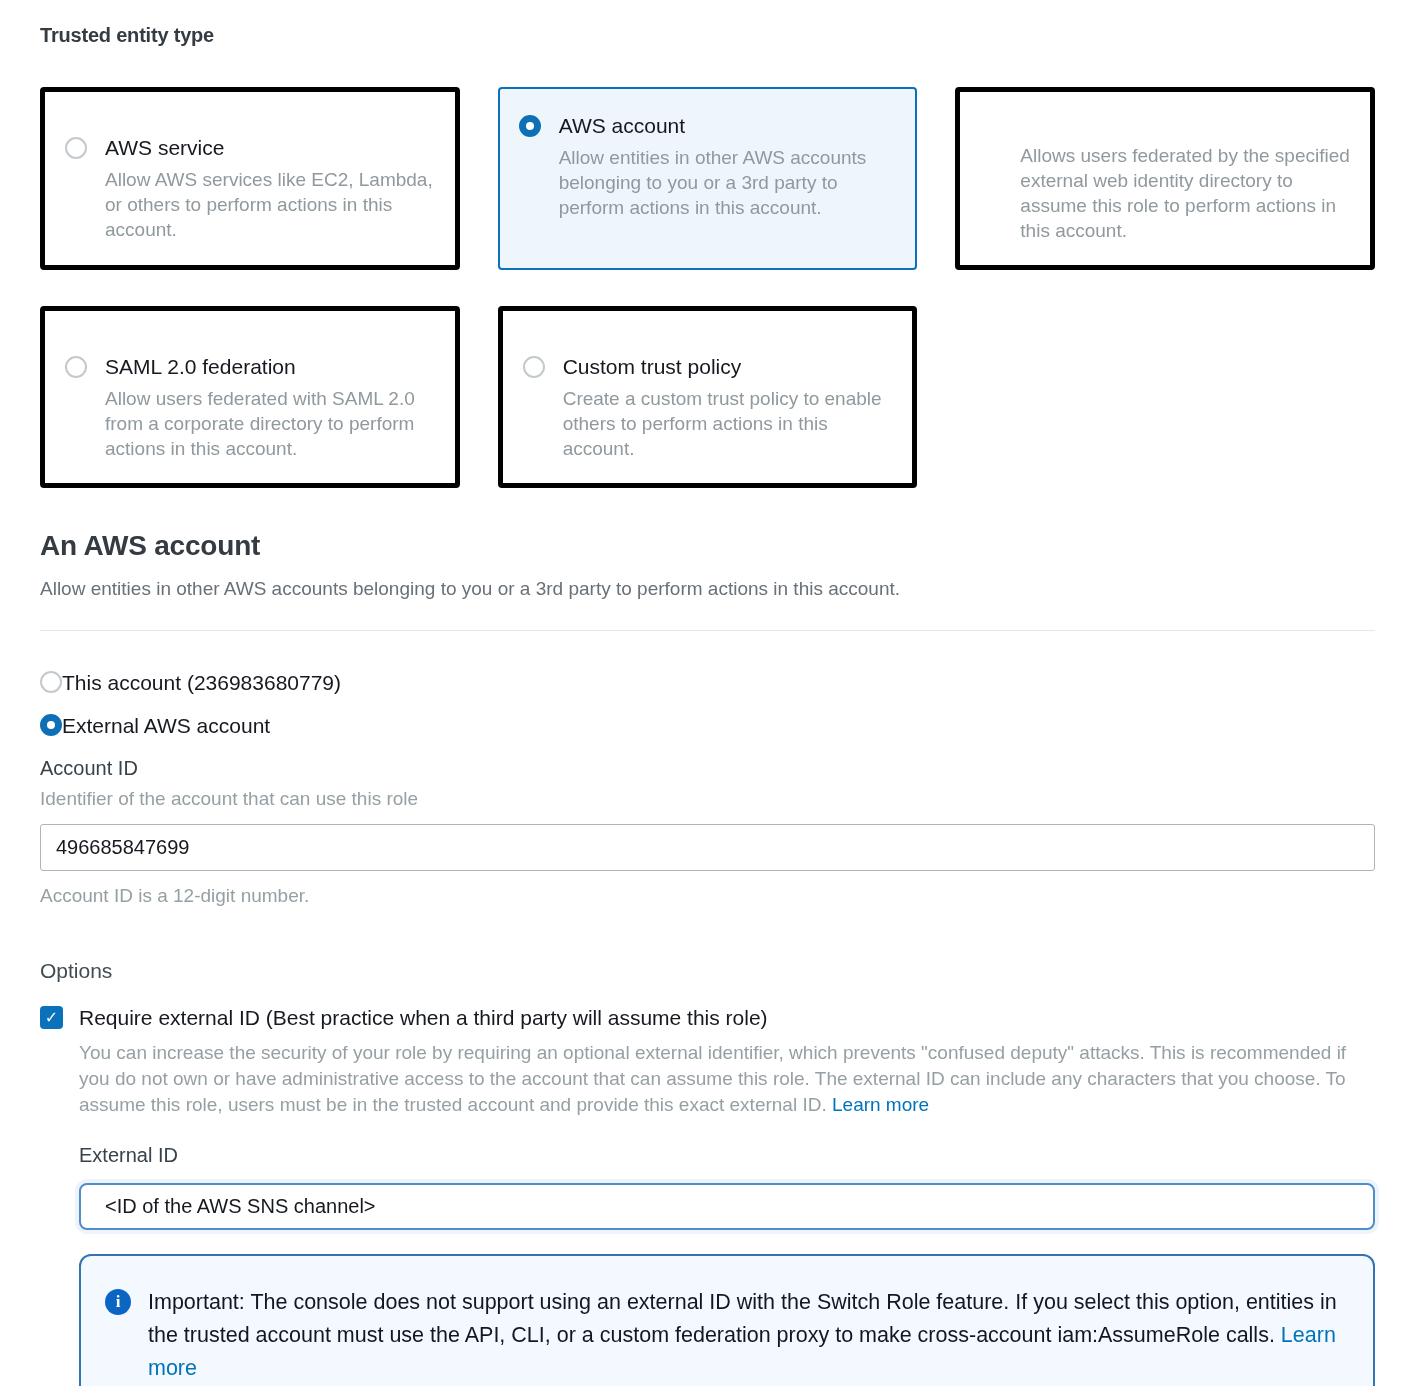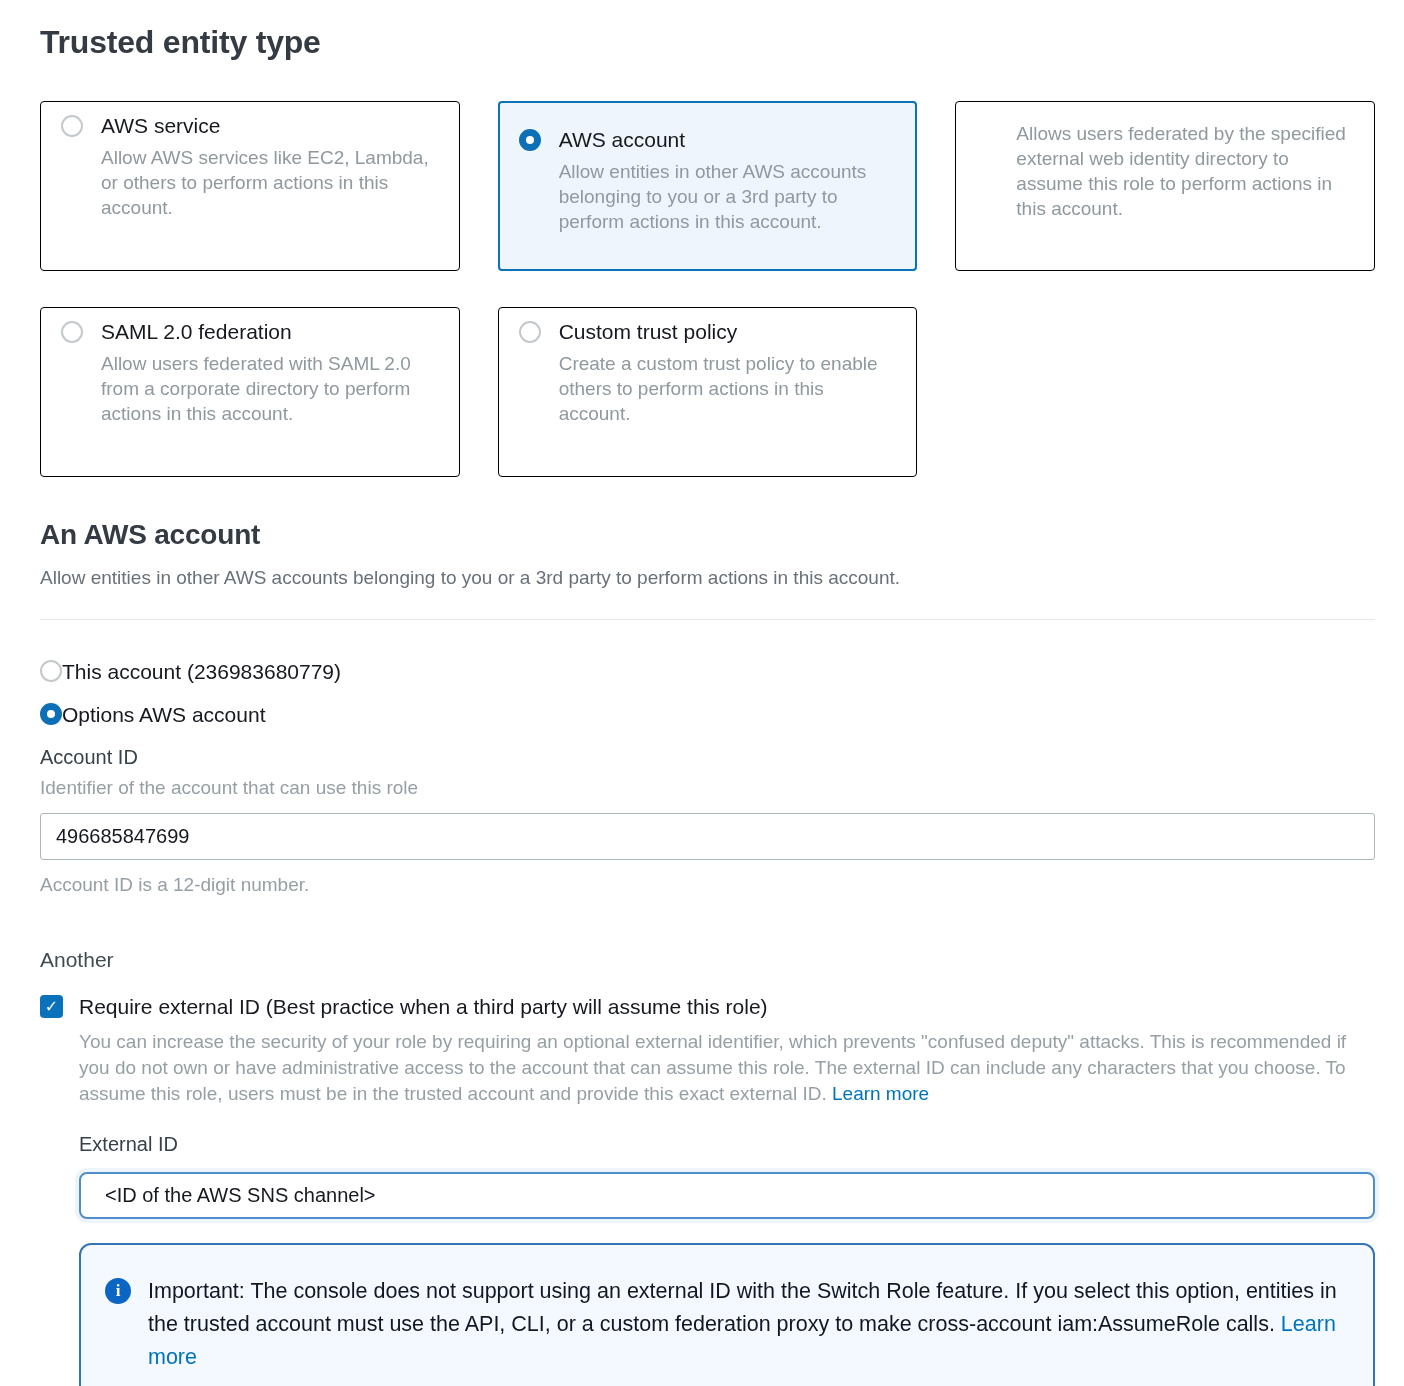--- a/index.html
+++ b/index.html
@@ -6,39 +6,39 @@
   html, body { background: #ffffff; }
   body {
     width: 1404px;
     min-height: 1386px;
     font-family: "Liberation Sans", "DejaVu Sans", sans-serif;
     color: #16191f;
     padding: 24px 29px 40px 40px;
   }
 
   h1.page-title {
-    font-size: 32px;
+    font-size: 20px;
     font-weight: 700;
     color: #343b42;
     letter-spacing: -0.2px;
     margin-bottom: 40px;
   }
 
   
   .cards {
     display: grid;
     grid-template-columns: repeat(3, 1fr);
     gap: 36px 38px;
     margin-bottom: 42px;
   }
   .card {
-    border: 1px solid #000000;
+    border: 5px solid #000000;
     border-radius: 4px;
     background: #ffffff;
-    padding: 12px 20px 22px 20px;
+    padding: 44px 20px 22px 20px;
     min-height: 170px;
     cursor: pointer;
   }
   .card.selected {
     background: #eff6fb;
     border: 2px solid #0a72bb;
     padding: 25px 19px 21px 19px;
   }
   .card-head { display: flex; align-items: center; gap: 18px; }
   .card-title { font-size: 21px; color: #16191f; }
@@ -217,29 +217,29 @@
 
 <hr class="divider">
 
 <div class="radio-row">
   <span class="radio"></span>
   <span class="radio-label">This account (236983680779)</span>
 </div>
 
 <div class="radio-row">
   <span class="radio checked"></span>
-  <span class="radio-label">Options AWS account</span>
+  <span class="radio-label">External AWS account</span>
 </div>
 
 <div class="field-label">Account ID</div>
 <div class="field-desc">Identifier of the account that can use this role</div>
 <input class="classic-input" type="text" value="496685847699" style="">
 <div class="hint">Account ID is a 12-digit number.</div>
 
-<div class="options-label">Another</div>
+<div class="options-label">Options</div>
 
 <div class="check-row">
   <span class="checkbox checked">
       <span>✓</span>
     </span>
   <span class="check-label">Require external ID (Best practice when a third party will assume this role)</span>
 </div>
 
 <div class="indent">
   <div class="long-desc"><span>You can increase the security of your role by requiring an optional external identifier, which prevents "confused deputy" attacks. This is recommended if you do not own or have administrative access to the account that can assume this role. The external ID can include any characters that you choose. To assume this role, users must be in the trusted account and provide this exact external ID.</span> <a class="link">Learn more</a></div>

